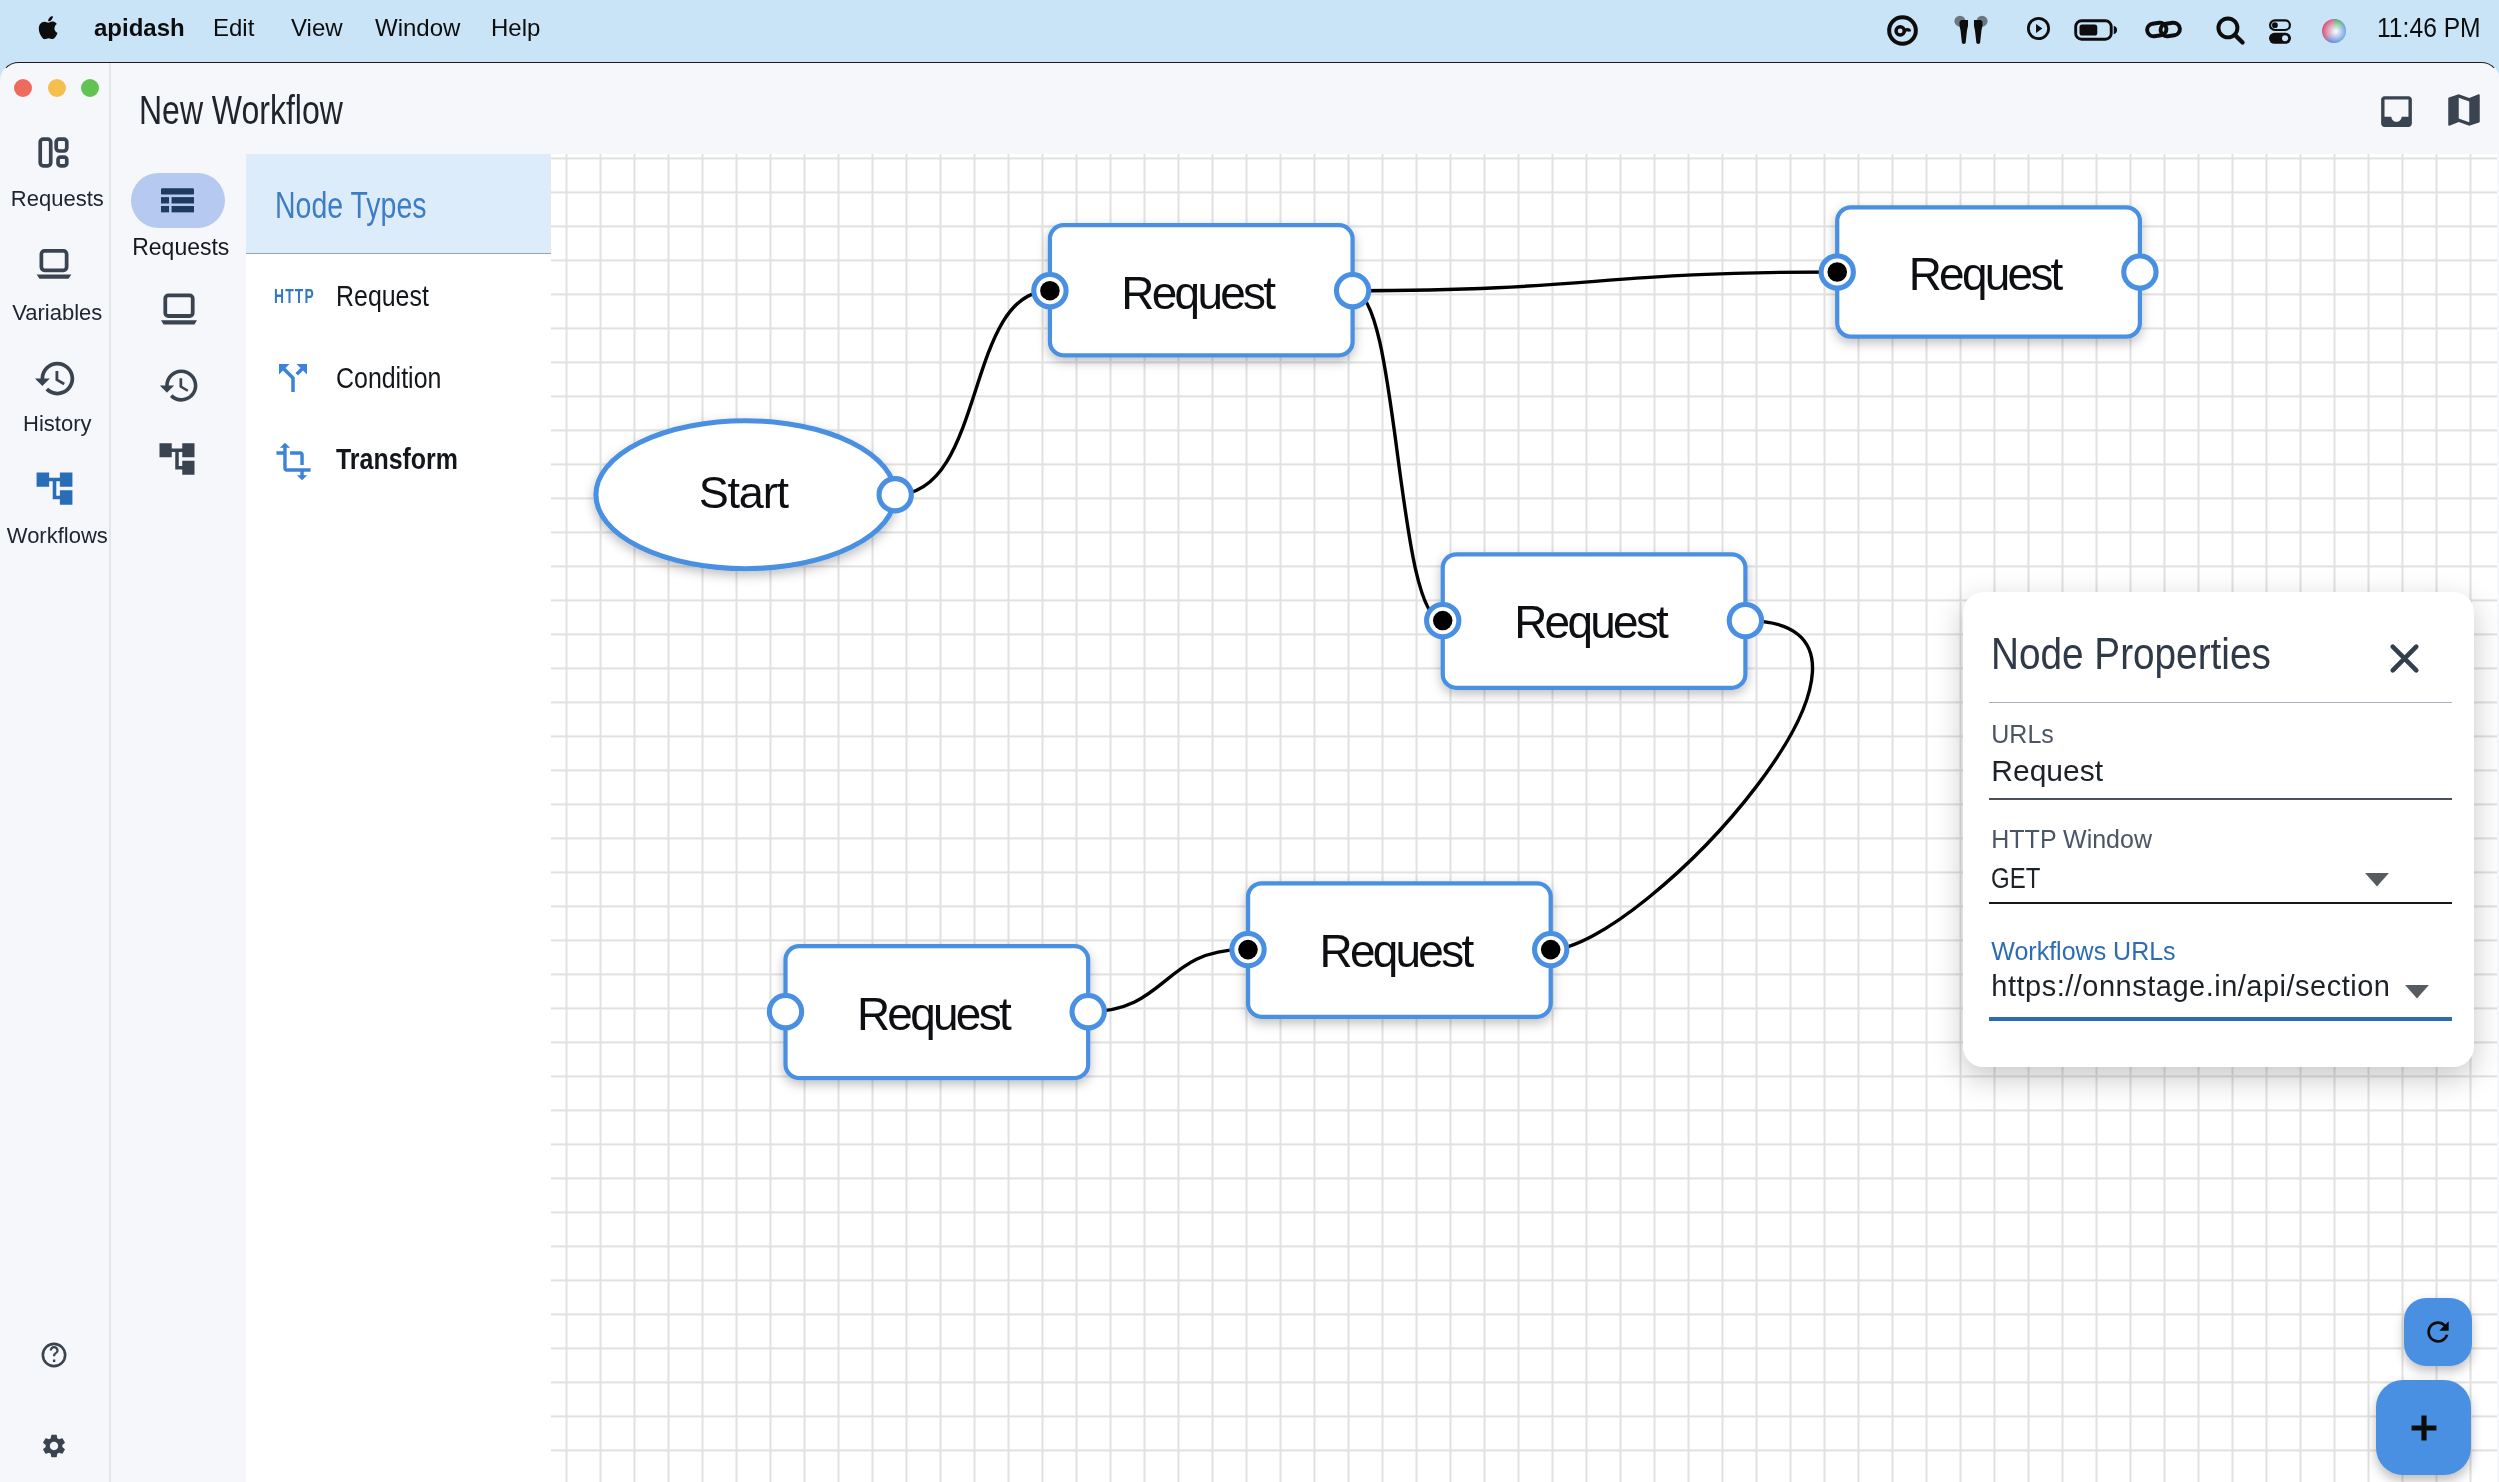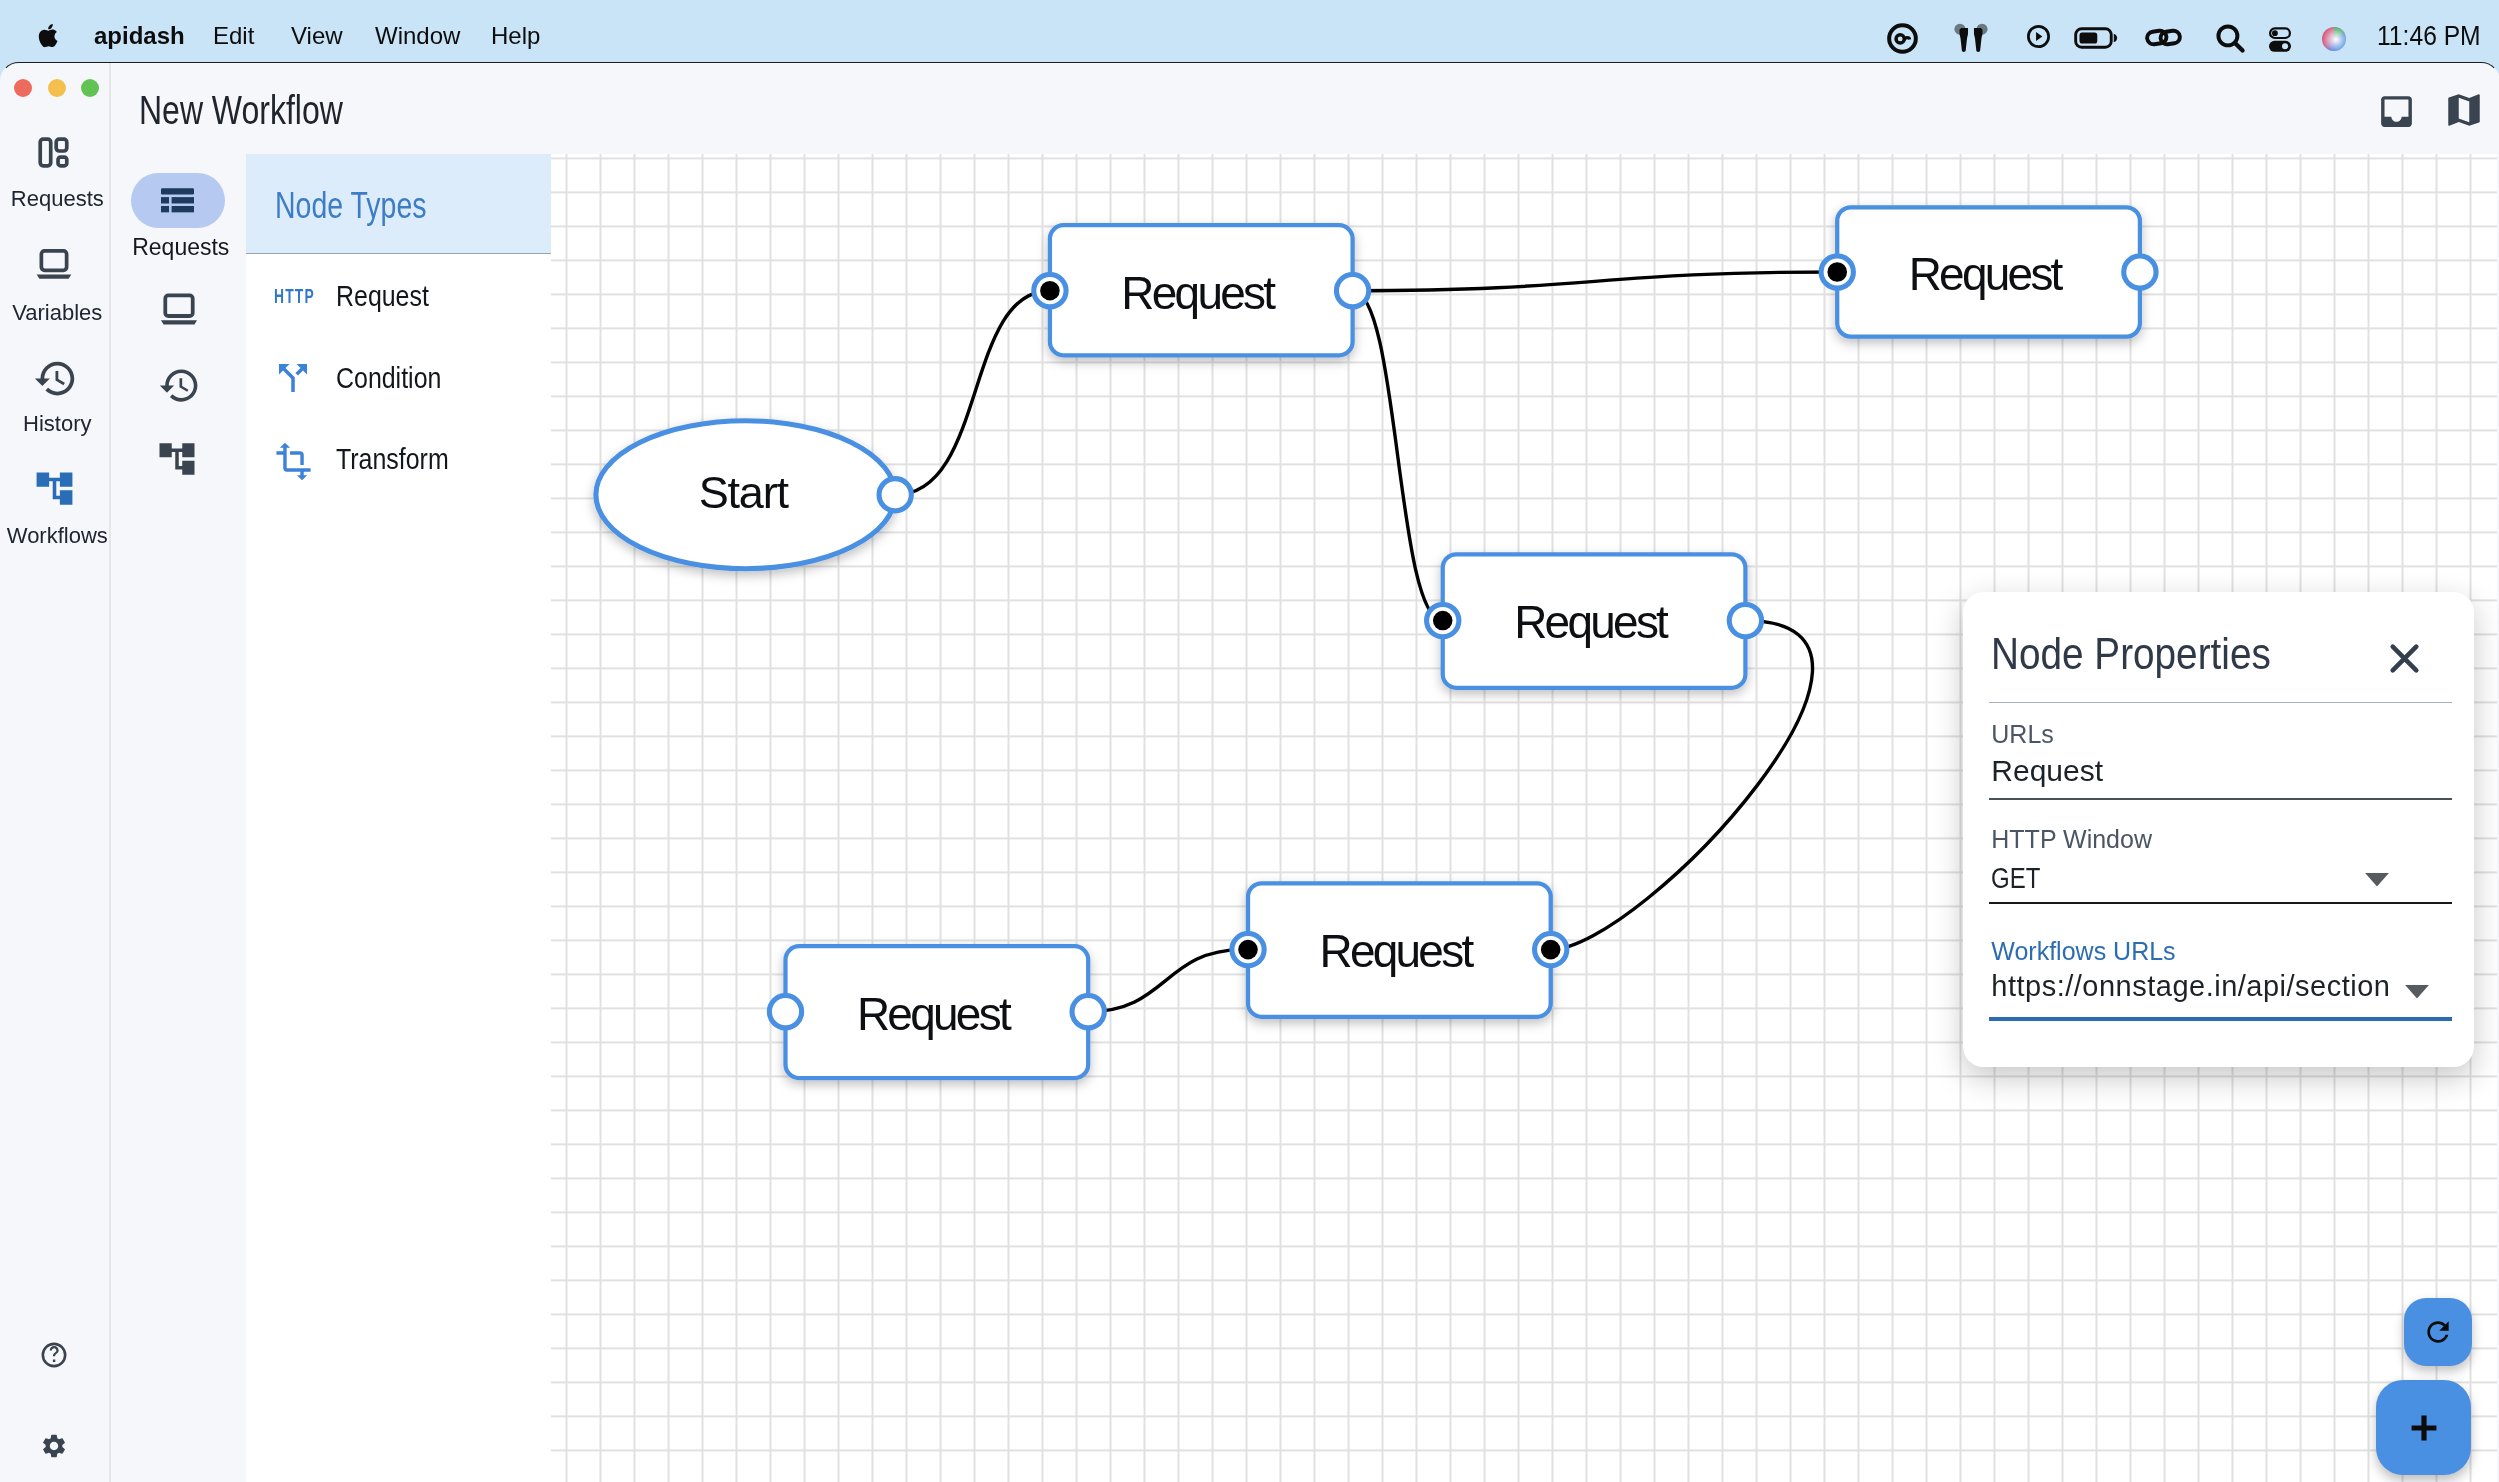--- a/index.html
+++ b/index.html
@@ -2,21 +2,21 @@
 <html style="font-size:13.6px"><head>
 <meta charset="utf-8">
 <style>
   * { margin:0; padding:0; box-sizing:border-box; }
   html,body { width:2500px; height:1483px; overflow:hidden; font-family:"Liberation Sans", sans-serif; }
   body { position:relative; background:#c9e3f7; }
   .abs { position:absolute; }
   .sx { display:inline-block; transform-origin:left center; white-space:pre; }
 
   
-  #menubar { left:0; top:8px; width:2500px; height:63px; background:#c9e3f7; color:#0d0d0d; }
+  #menubar { left:0; top:0; width:2500px; height:63px; background:#c9e3f7; color:#0d0d0d; }
   #menubar .mi { position:absolute; top:0; height:56px; line-height:56px; font-size:24px; }
 
   
   #win { left:0px; top:62px; width:2500px; height:1421px; background:#f6f7fa;
          border:1.7px solid transparent; border-top-color:#1c1c1e; border-radius:18.7px 18.7px 0 0; overflow:hidden; }
   #winin { left:4.3px; top:-1.7px; width:2494px; height:1421px; }
 
   .tl { position:absolute; width:18px; height:18px; border-radius:50%; top:18px; }
 
   
@@ -203,21 +203,21 @@
   <div class="abs" style="left:270px; top:124px; font-size:37px; color:#3c7dc6;"><span class="sx" style="transform:scaleX(0.77);">Node Types</span></div>
   <div class="abs" style="left:269px; top:224px; font-size:20.4px; font-weight:bold; color:#3178c6;"><span class="sx" style="transform:scaleX(0.68); letter-spacing:1.7px;">HTTP</span></div>
   <div class="ntlbl" style="top:219px;"><span class="sx" style="transform:scaleX(0.86);">Request</span></div>
   <svg class="abs" style="left:267px; top:296px;" width="42" height="42" viewBox="0 0 24 24">
     <path fill="#3b82d8" d="M14 4h6v6l-2.29-2.29-2.88 2.88-1.42-1.42 2.88-2.88zM10 4H4v6l2.29-2.29 4.71 4.7V20h2v-8.41l-5.29-5.3z"></path>
   </svg>
   <div class="ntlbl" style="top:301px;"><span class="sx" style="transform:scaleX(0.86);">Condition</span></div>
   <svg class="abs" style="left:268px; top:377px;" width="41" height="47" viewBox="0 0 24 26">
     <path fill="#3b82d8" d="M22 19v-2H8V5h2L7 2 4 5h2v2H2v2h4v8c0 1.1.9 2 2 2h8v2h-2l3 3 3-3h-2v-2h4zM10 9h6v6h2V9c0-1.1-.9-2-2-2h-6v2z"></path>
   </svg>
-  <div class="ntlbl" style="top:382px;"><span class="sx" style="transform:scaleX(0.86);">Transform</span></div>
+  <div class="ntlbl" style="top:382px;font-weight:bold;"><span class="sx" style="transform:scaleX(0.86);">Transform</span></div>
 
   <div id="canvas" class="abs"></div>
 
 
   <svg class="abs" style="left:0; top:0;" width="2492" height="1421" viewBox="0 0 2931 1671">
     <defs>
       <filter id="nsh" x="-20%" y="-20%" width="140%" height="160%">
         <feDropShadow dx="0" dy="5" stdDeviation="6" flood-color="#000000" flood-opacity="0.25"></feDropShadow>
       </filter>
     </defs>

